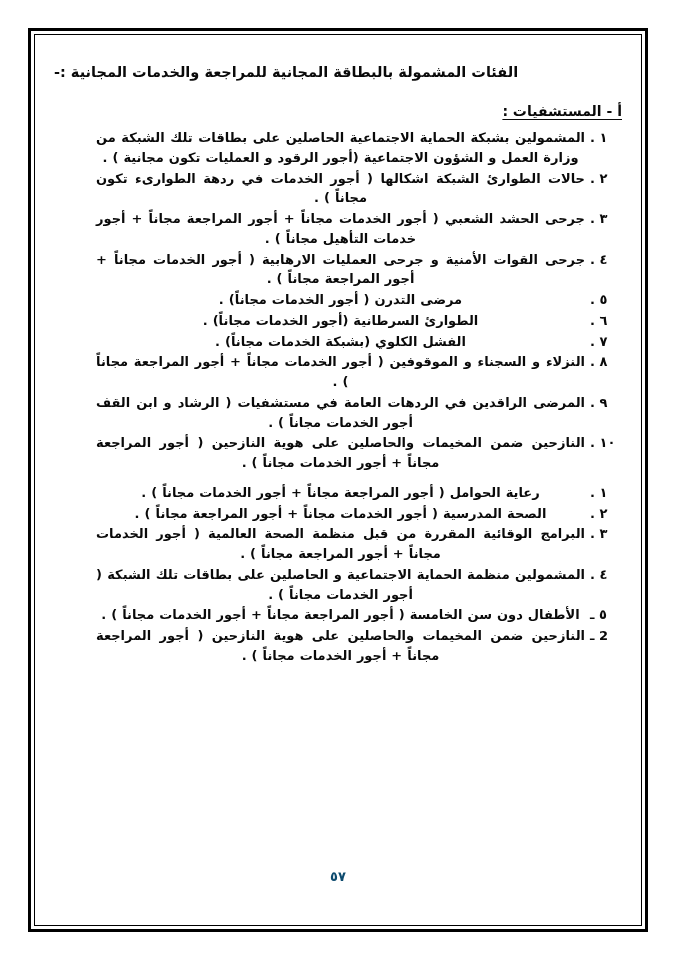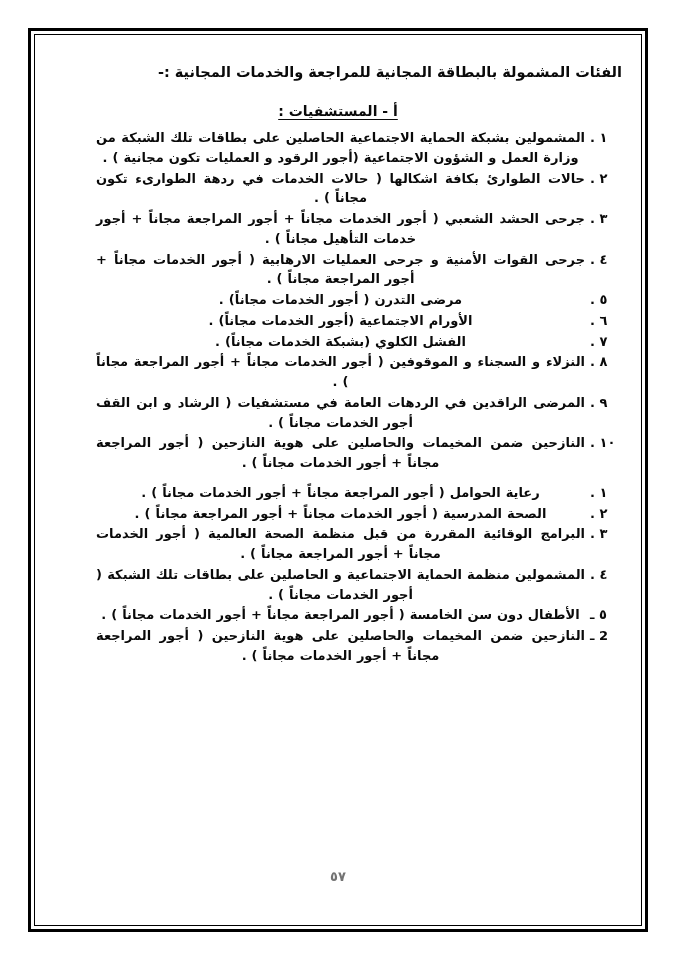--- a/index.html
+++ b/index.html
@@ -51,34 +51,34 @@
     width: 584px;
     height: 868px;
     box-sizing: border-box;
     padding: 0 8px;
     direction: rtl;
     text-align: right;
   }
 
   .doc-title {
     margin: 16px 0 16px 0;
-    text-align: right;
+    text-align: left;
     font-size: 14.5px;
     font-weight: bold;
     color: #0a0a0a;
     letter-spacing: 0px;
     line-height: 1.5;
   }
 
   .section {
     margin-top: 10px;
   }
 
   .section-head {
-    text-align: center;
+    text-align: right;
     font-size: 14px;
     font-weight: bold;
     color: #0a0a0a;
     margin: 12px 0 6px 0;
     line-height: 1.6;
   }
   .section-head .head-underline {
     text-decoration: underline;
     text-underline-offset: 3px;
   }
@@ -126,21 +126,21 @@
   }
 
   .page-number {
     position: absolute;
     left: 0;
     right: 0;
     bottom: 30px;
     text-align: center;
     font-size: 13px;
     font-weight: bold;
-    color: #737373;
+    color: #0c4a6e;
   }
 </style>
 </head>
 <body>
 
 <div class="page">
 
   <div class="frame-outer"></div>
   <div class="frame-inner"></div>
 
@@ -152,37 +152,37 @@
       <div class="section-head">
         <span class="head-underline">أ - المستشفيات :</span>
       </div>
       <ol class="items">
         <li>
           <span class="marker">١ .</span>
           <span class="body">المشمولين بشبكة الحماية الاجتماعية الحاصلين على بطاقات تلك الشبكة من وزارة العمل و الشؤون الاجتماعية (أجور الرقود و العمليات تكون مجانية ) .</span>
         </li>
         <li>
           <span class="marker">٢ .</span>
-          <span class="body">حالات الطوارئ بكافة اشكالها ( حالات الخدمات في ردهة الطوارىء تكون مجاناً ) .</span>
+          <span class="body">حالات الطوارئ الشبكة اشكالها ( أجور الخدمات في ردهة الطوارىء تكون مجاناً ) .</span>
         </li>
         <li>
           <span class="marker">٣ .</span>
           <span class="body">جرحى الحشد الشعبي ( أجور الخدمات مجاناً + أجور المراجعة مجاناً + أجور خدمات التأهيل مجاناً ) .</span>
         </li>
         <li>
           <span class="marker">٤ .</span>
           <span class="body">جرحى القوات الأمنية و جرحى العمليات الارهابية ( أجور الخدمات مجاناً + أجور المراجعة مجاناً ) .</span>
         </li>
         <li class="short">
           <span class="marker">٥ .</span>
           <span class="body">مرضى التدرن ( أجور الخدمات مجاناً) .</span>
         </li>
         <li class="short">
           <span class="marker">٦ .</span>
-          <span class="body">الأورام الاجتماعية (أجور الخدمات مجاناً) .</span>
+          <span class="body">الطوارئ السرطانية (أجور الخدمات مجاناً) .</span>
         </li>
         <li class="short">
           <span class="marker">٧ .</span>
           <span class="body">الفشل الكلوي (بشبكة الخدمات مجاناً) .</span>
         </li>
         <li>
           <span class="marker">٨ .</span>
           <span class="body">النزلاء و السجناء و الموقوفين ( أجور الخدمات مجاناً + أجور المراجعة مجاناً ) .</span>
         </li>
         <li>

